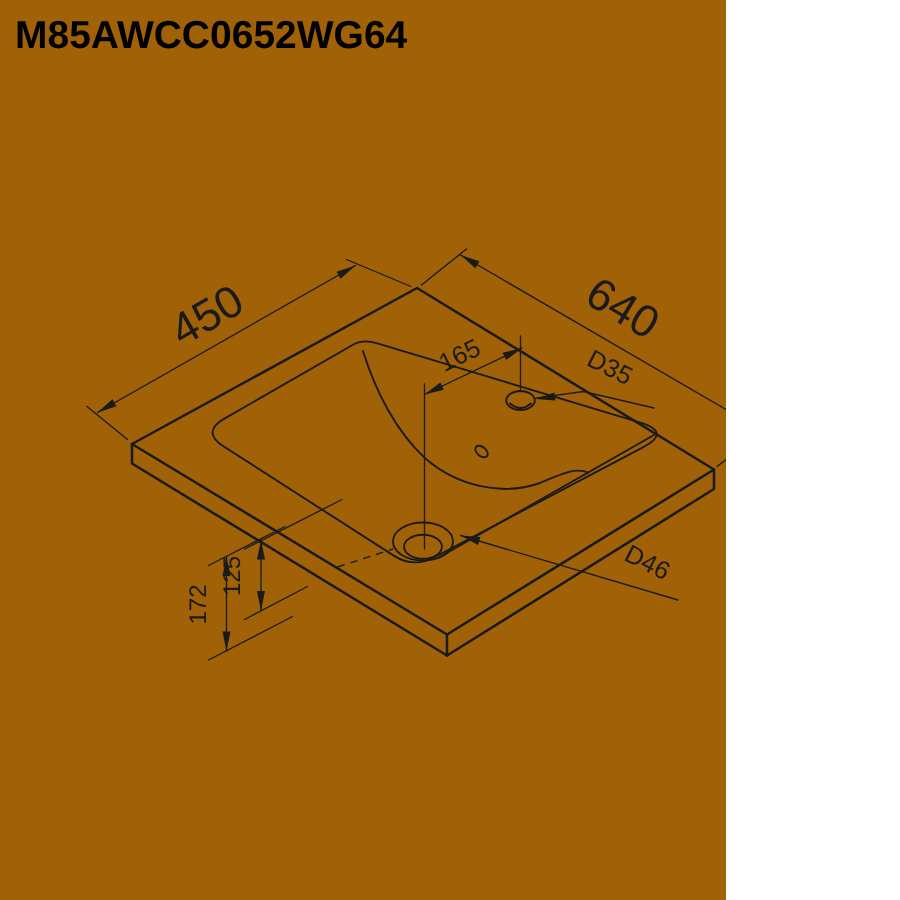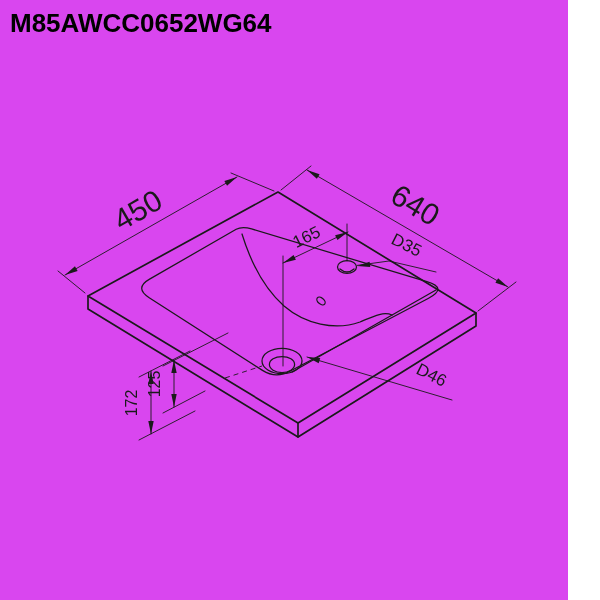--- a/index.html
+++ b/index.html
@@ -1,16 +1,16 @@
 <!DOCTYPE html>
 <html><head>
 <meta charset="utf-8">
 <style>
   html,body{margin:0;padding:0;background:#ffffff;}
-  .stage{position:relative;width:568px;height:600px;background:#d946ef;overflow:hidden;
+  .stage{position:relative;width:484px;height:600px;background:#a16207;overflow:hidden;
          font-family:"Liberation Sans",sans-serif;}
   .title{position:absolute;left:10px;top:8px;font-size:26px;font-weight:700;color:#000;
          letter-spacing:0px;white-space:nowrap;}
   svg{position:absolute;left:0;top:0;}
   .edge{stroke:#1a1a1a;stroke-width:1.7;fill:none;stroke-linejoin:round;stroke-linecap:round;}
   .inner{stroke:#1a1a1a;stroke-width:1.25;fill:none;stroke-linejoin:round;stroke-linecap:round;}
   .dim{stroke:#1a1a1a;stroke-width:0.9;fill:none;stroke-linecap:round;}
   .dashed{stroke:#1a1a1a;stroke-width:0.9;fill:none;stroke-dasharray:5 4;}
   .arrow{fill:#1a1a1a;stroke:none;}
   text{fill:#1a1a1a;}

